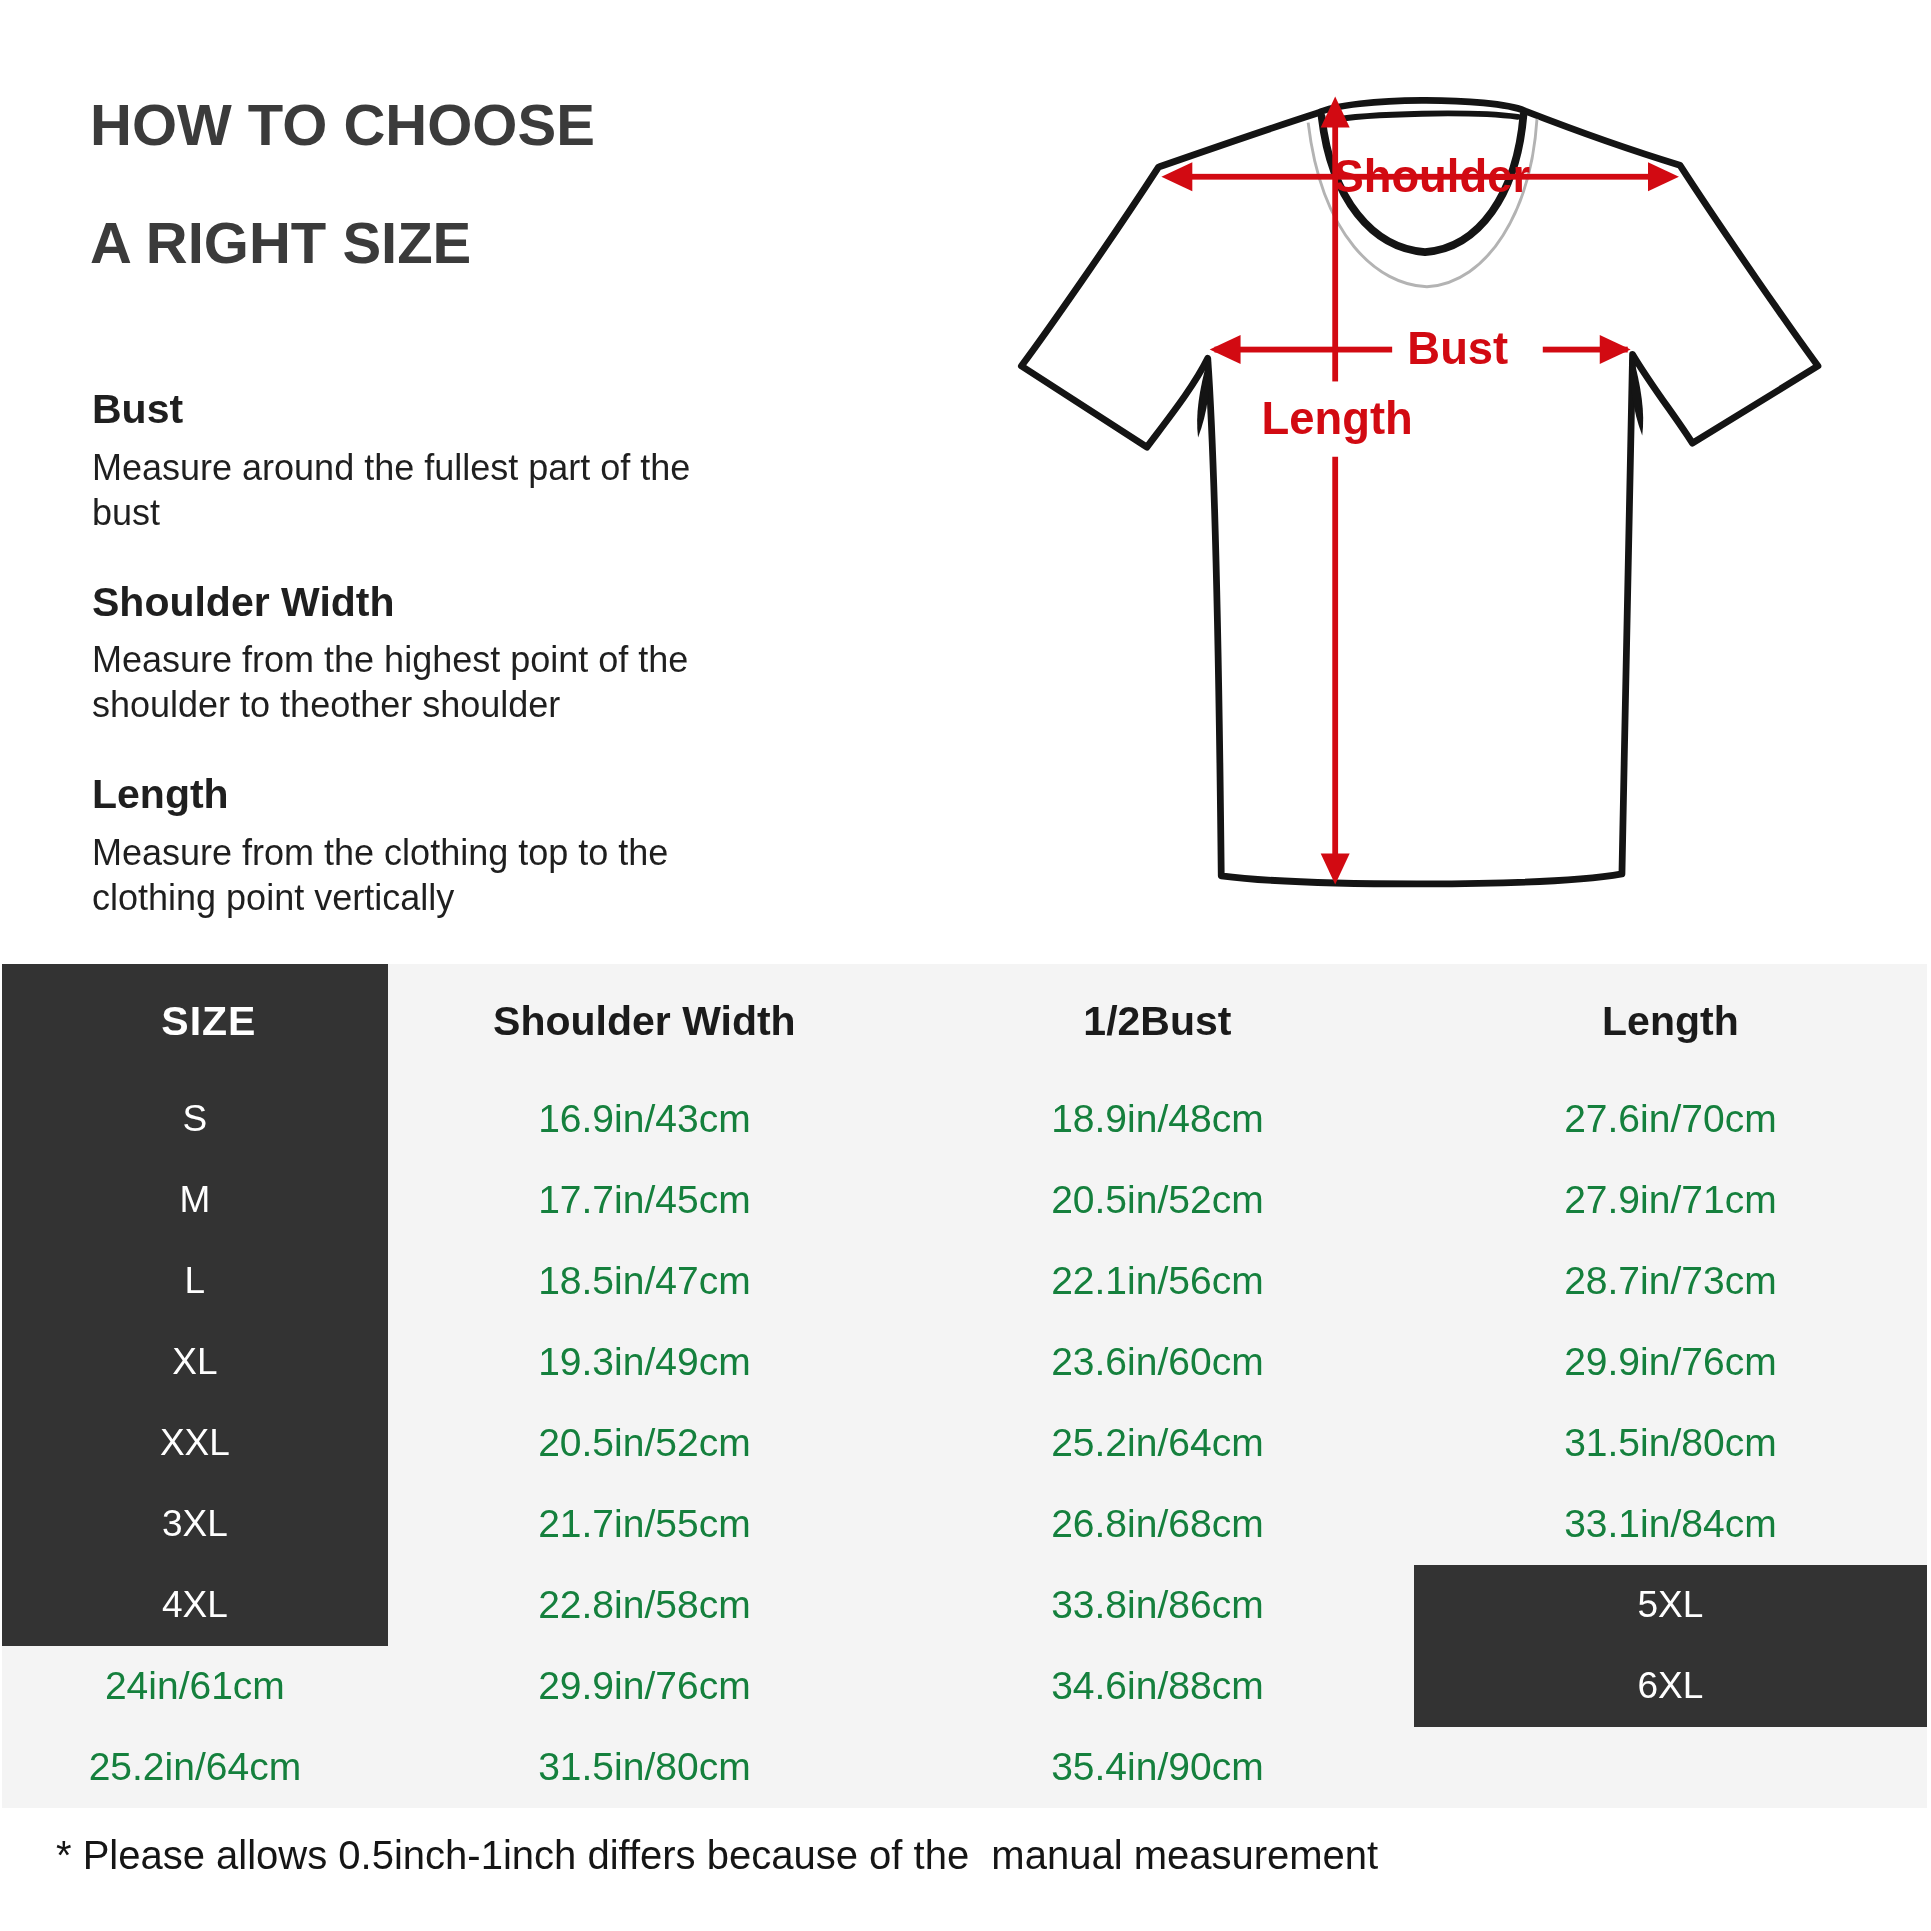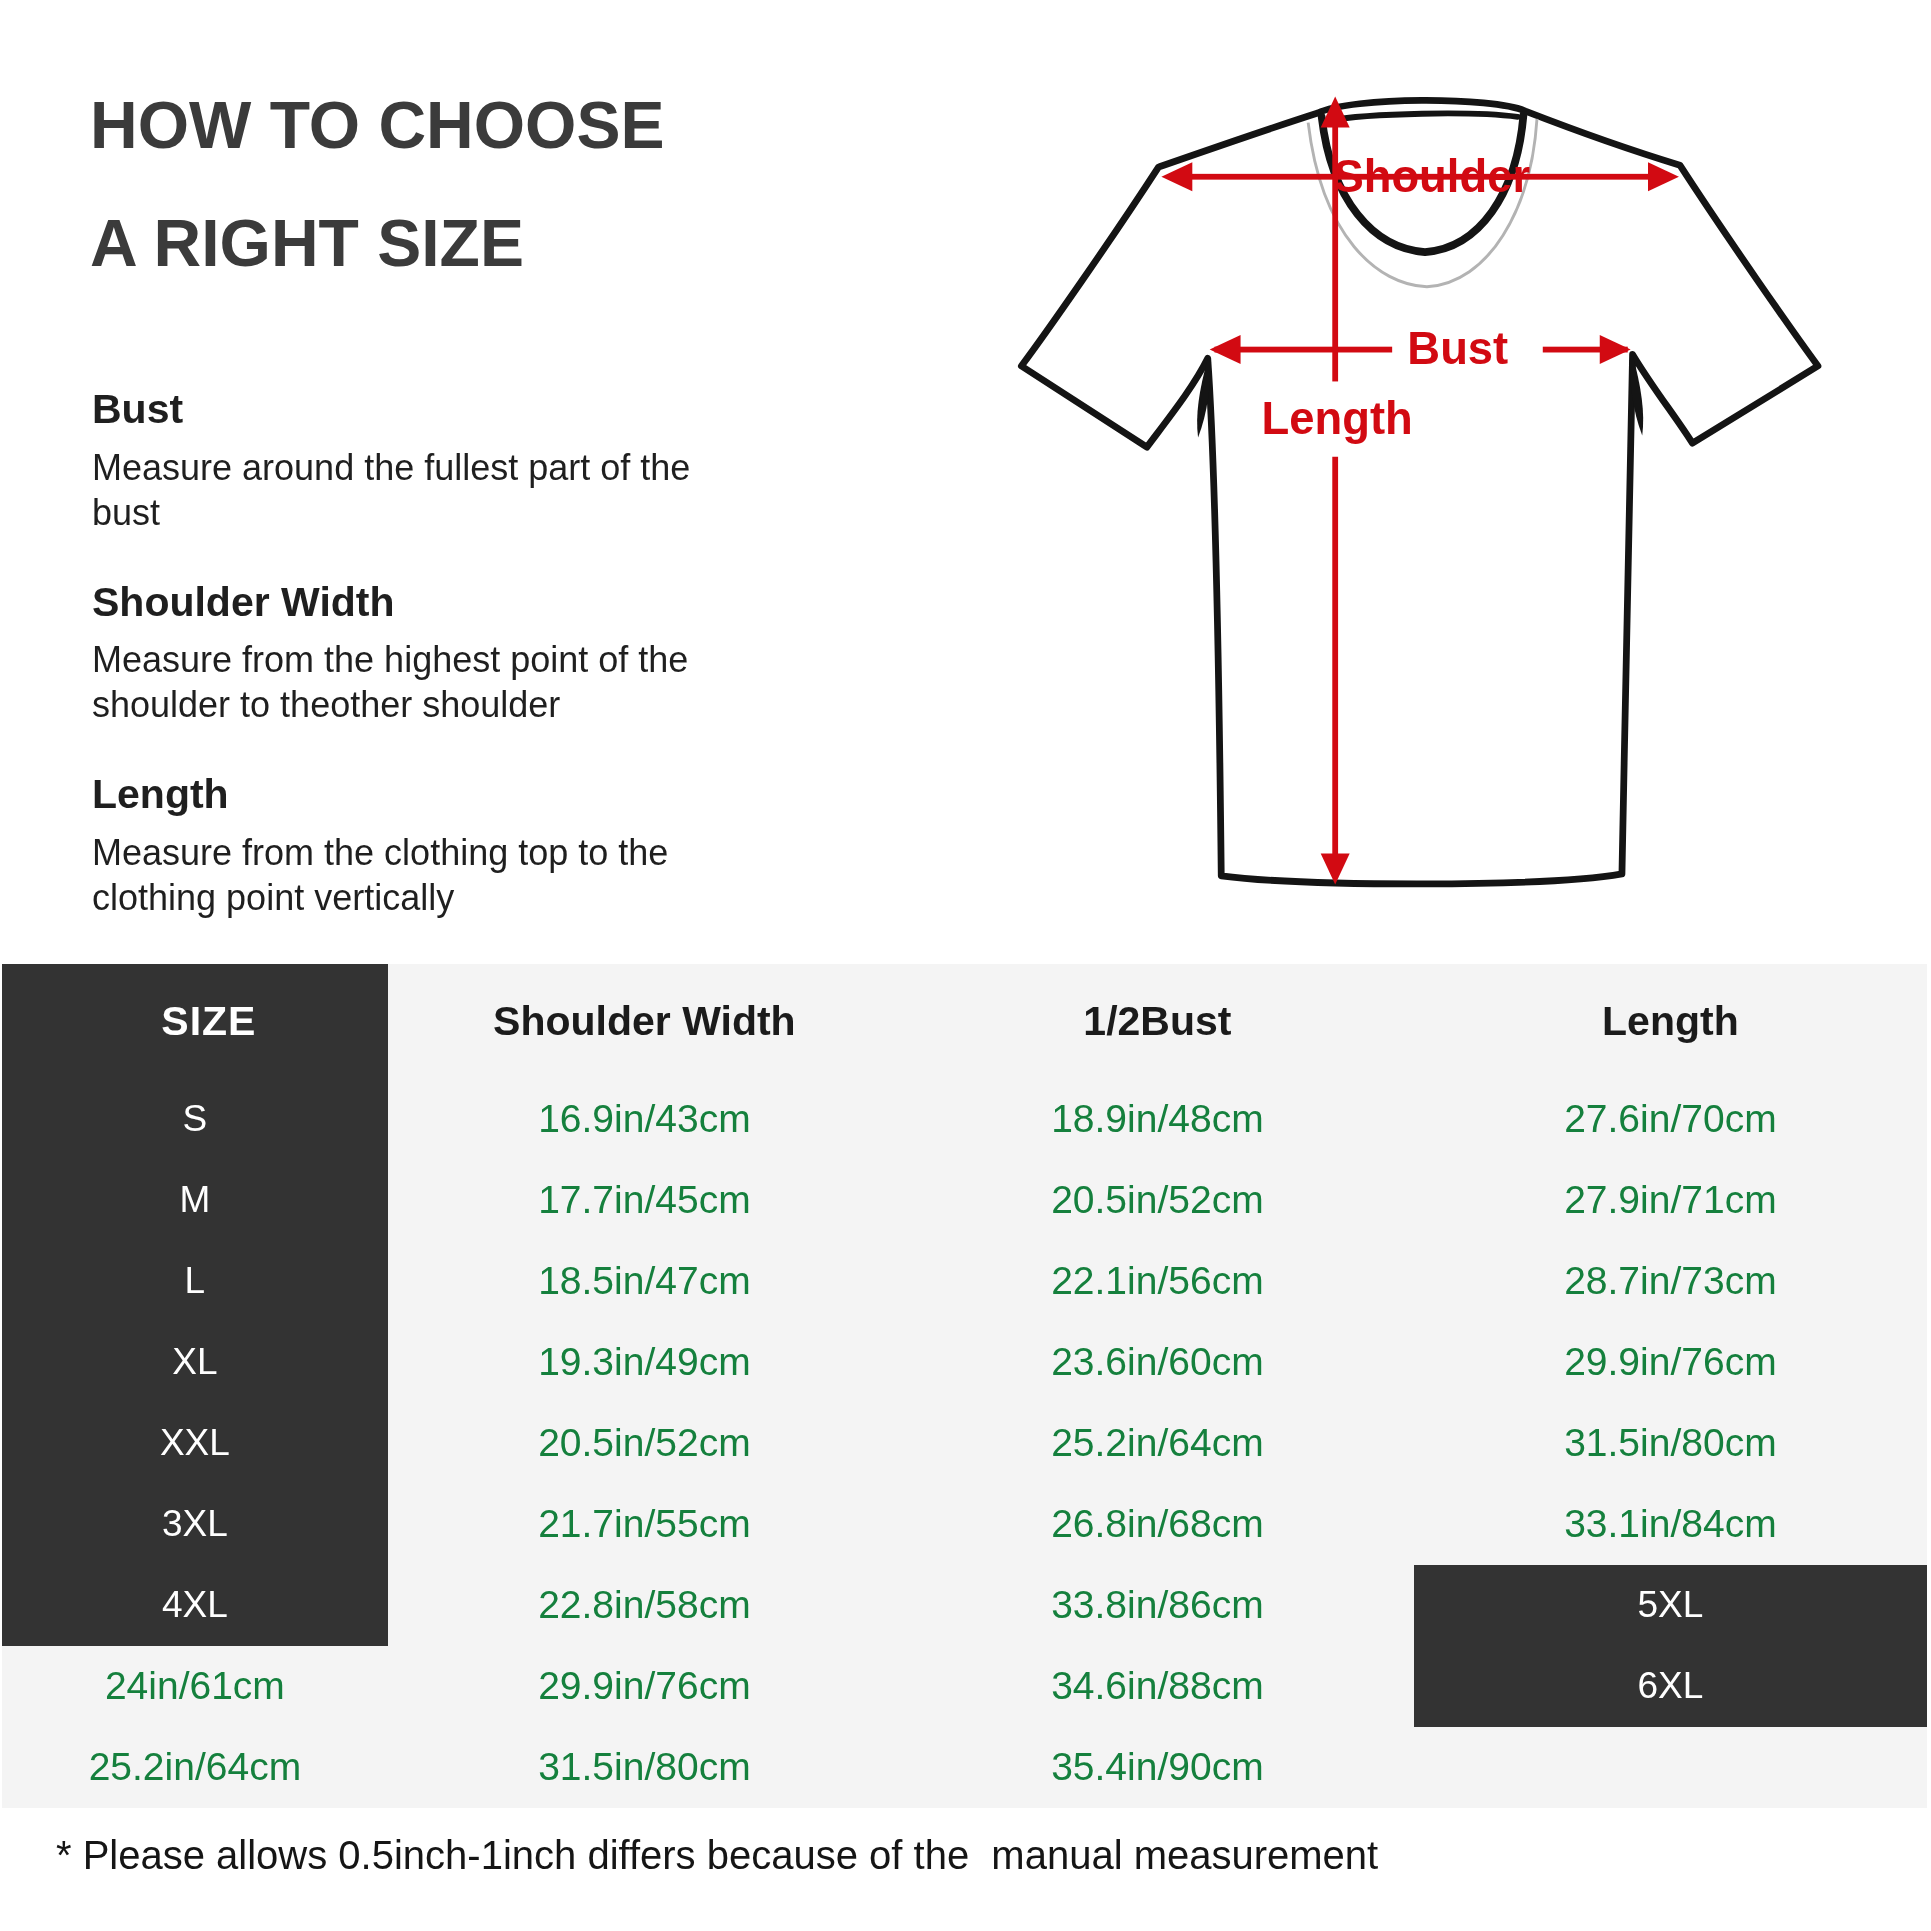--- a/index.html
+++ b/index.html
@@ -6,21 +6,21 @@
   .stage{
     position:relative;
     width:1931px;height:1931px;
     background:#ffffff;
     font-family:"Liberation Sans", sans-serif;
     overflow:hidden;
   }
   
   .main-title{
     position:absolute;left:90px;top:66px;
-    font-size:66px;font-weight:bold;line-height:118px;
+    font-size:58px;font-weight:bold;line-height:118px;
     color:#3b3b3b;letter-spacing:0px;white-space:pre-line;
   }
   .instructions{
     position:absolute;left:92px;top:386px;width:657px;
   }
   .instr-heading{
     font-size:41px;font-weight:bold;color:#1f1f1f;
     margin:0 0 11.6px 0;
   }
   .instr-text{

